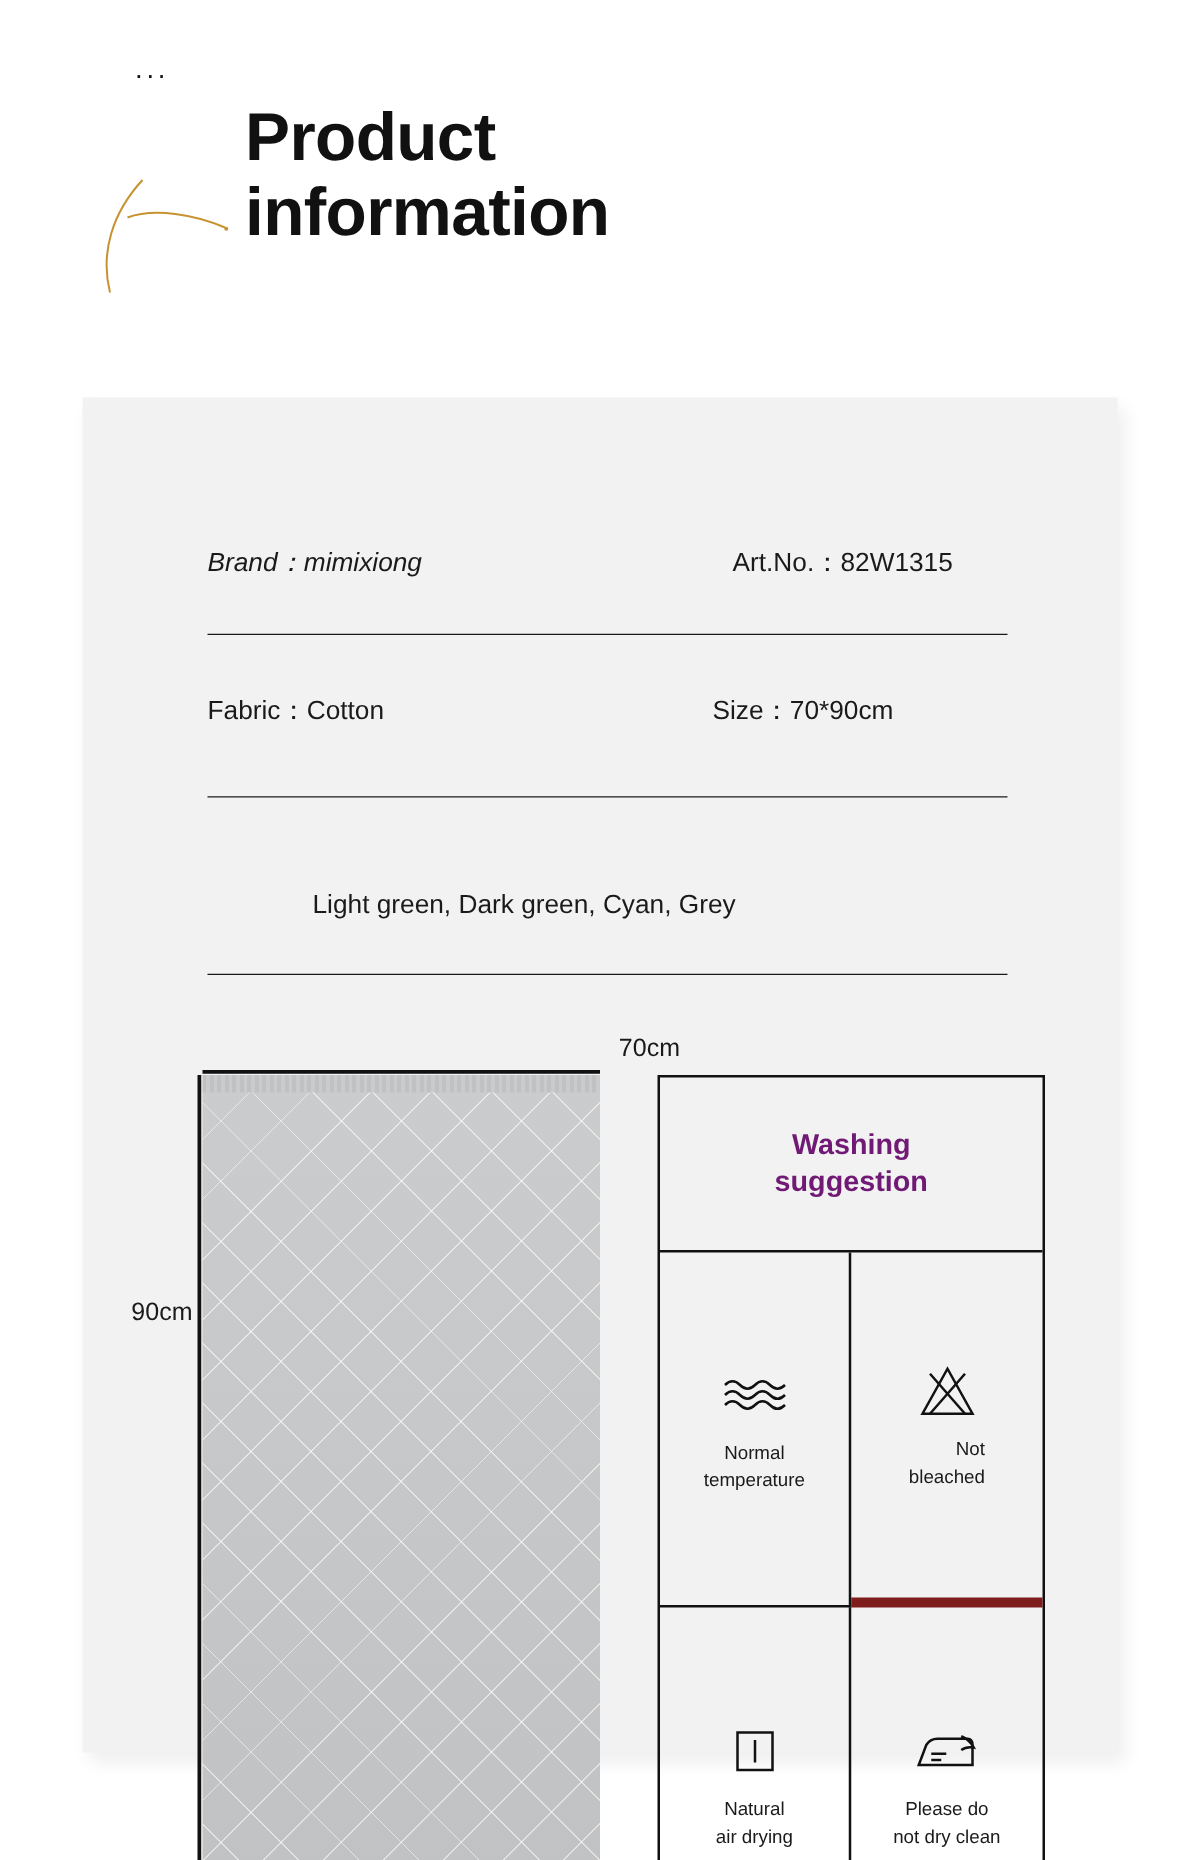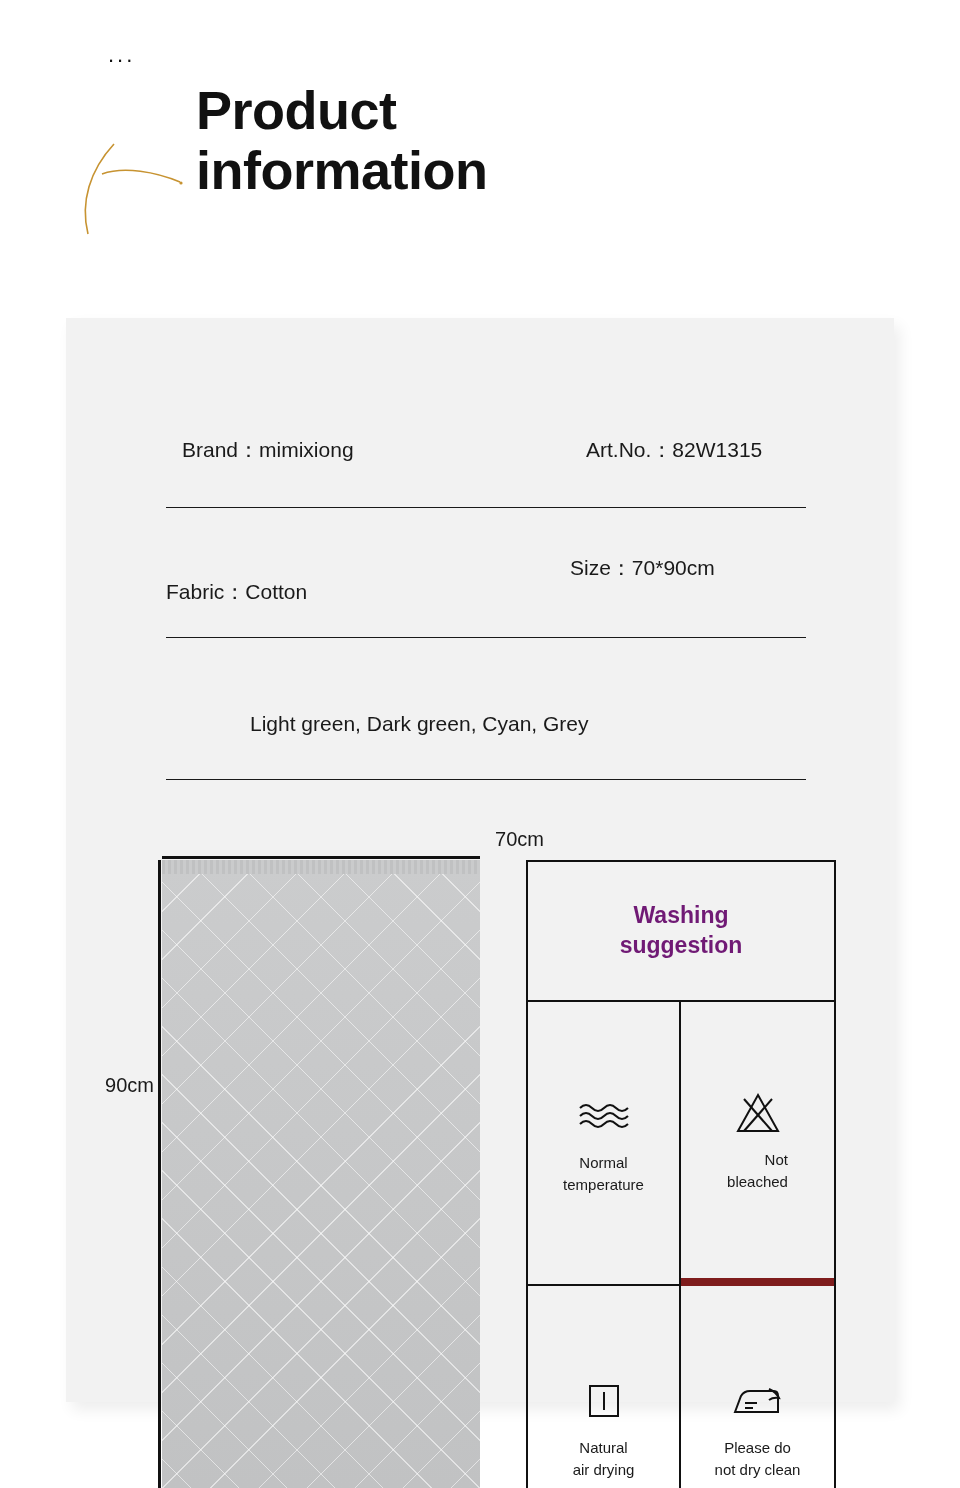--- a/index.html
+++ b/index.html
@@ -107,24 +107,24 @@
   .spec-row {
     position: relative;
     border-bottom: 1.5px solid #1a1a1a;
   }
   .spec-text {
     font-size: 21px;
     color: #1a1a1a;
     white-space: nowrap;
   }
   .row1 { height: 84px; }
-  .row1 .left  { position: absolute; left: 16px;   top: 12px; }
+  .row1 .left  { position: absolute; left: 0;   top: 12px; font-style: italic; }
   .row1 .right { position: absolute; left: 404px; top: 12px; margin-left: 16px; }
   .row2 { height: 130px; }
-  .row2 .left  { position: absolute; left: 0;   top: 46px; margin-top: 24px; }
+  .row2 .left  { position: absolute; left: 0;   top: 46px; }
   .row2 .right { position: absolute; left: 404px; top: 46px; }
   .row3 { height: 142px; }
   .row3 .l1 { position: absolute; left: 0;  top: 32px; }
   .row3 .l2 { position: absolute; left: 84px; top: 74px; }
 
   
   .dim-top-label {
     position: absolute;
     left: 160px;
     top: 510px;
@@ -137,21 +137,21 @@
     position: absolute;
     left: 96px;
     top: 538px;
     width: 318px;
     height: 3px;
     background: #111;
   }
   .dim-left-label {
     position: absolute;
     left: 2px;
-    top: 756px;
+    top: 721px;
     width: 86px;
     text-align: right;
     font-size: 20px;
     color: #1a1a1a;
   }
   .dim-left-rule {
     position: absolute;
     left: 92px;
     top: 542px;
     width: 3px;

